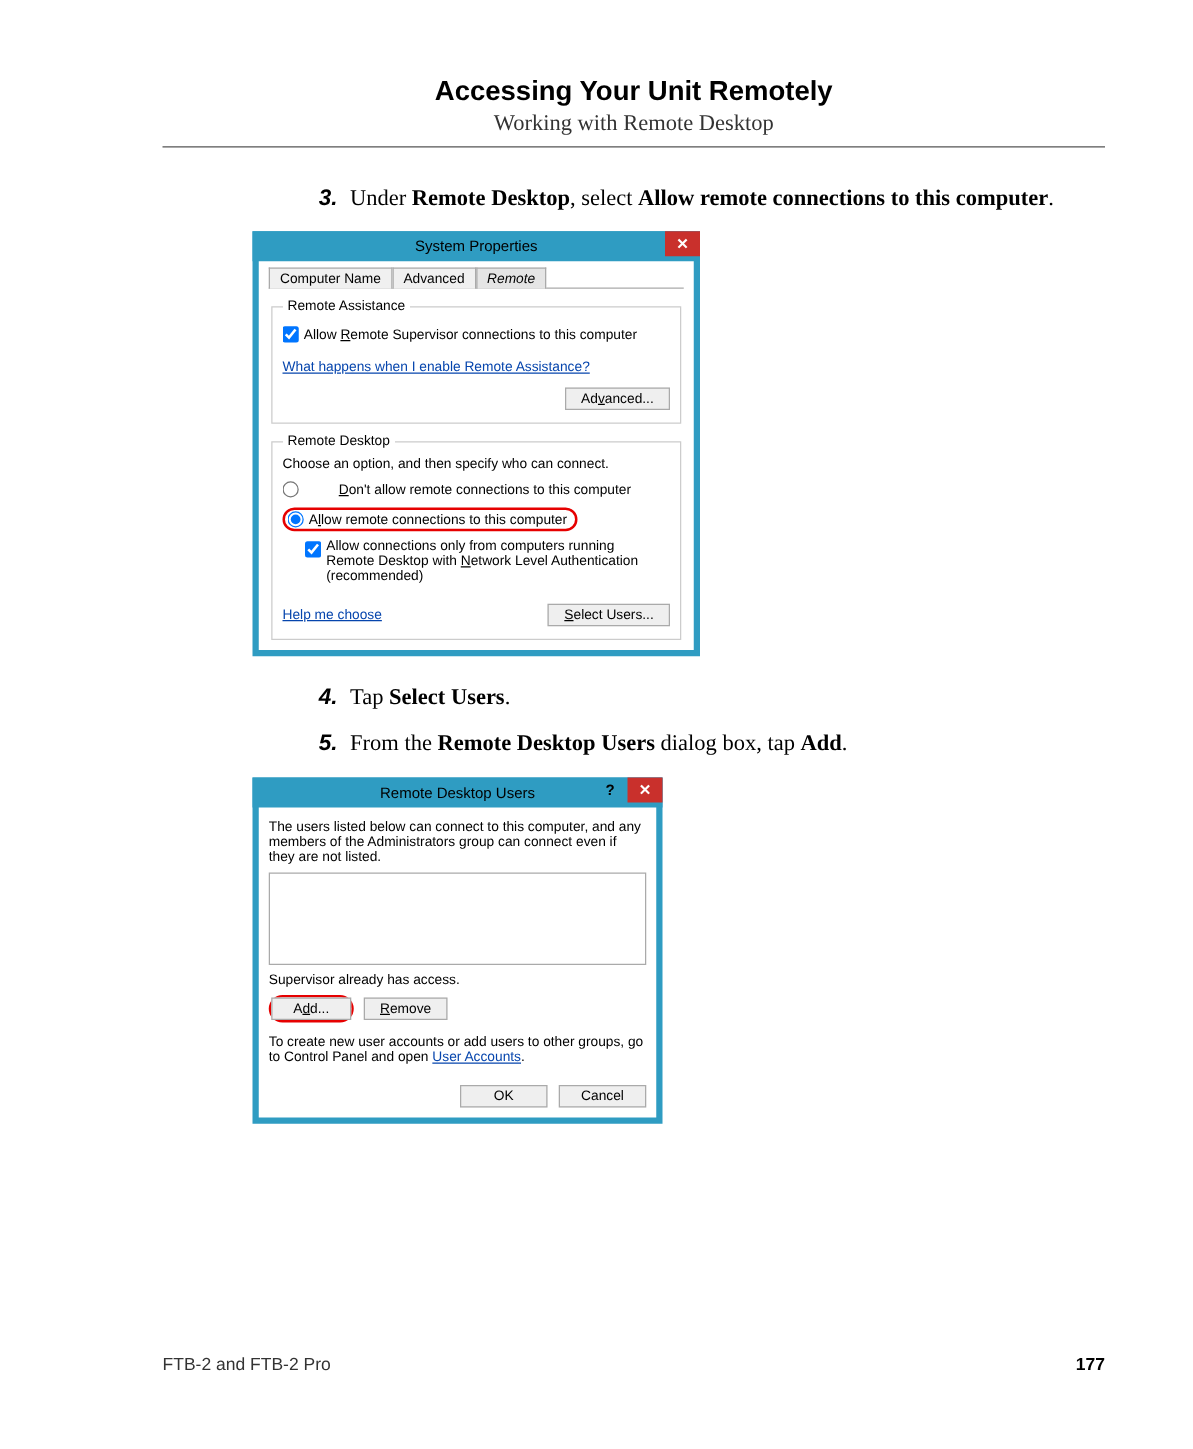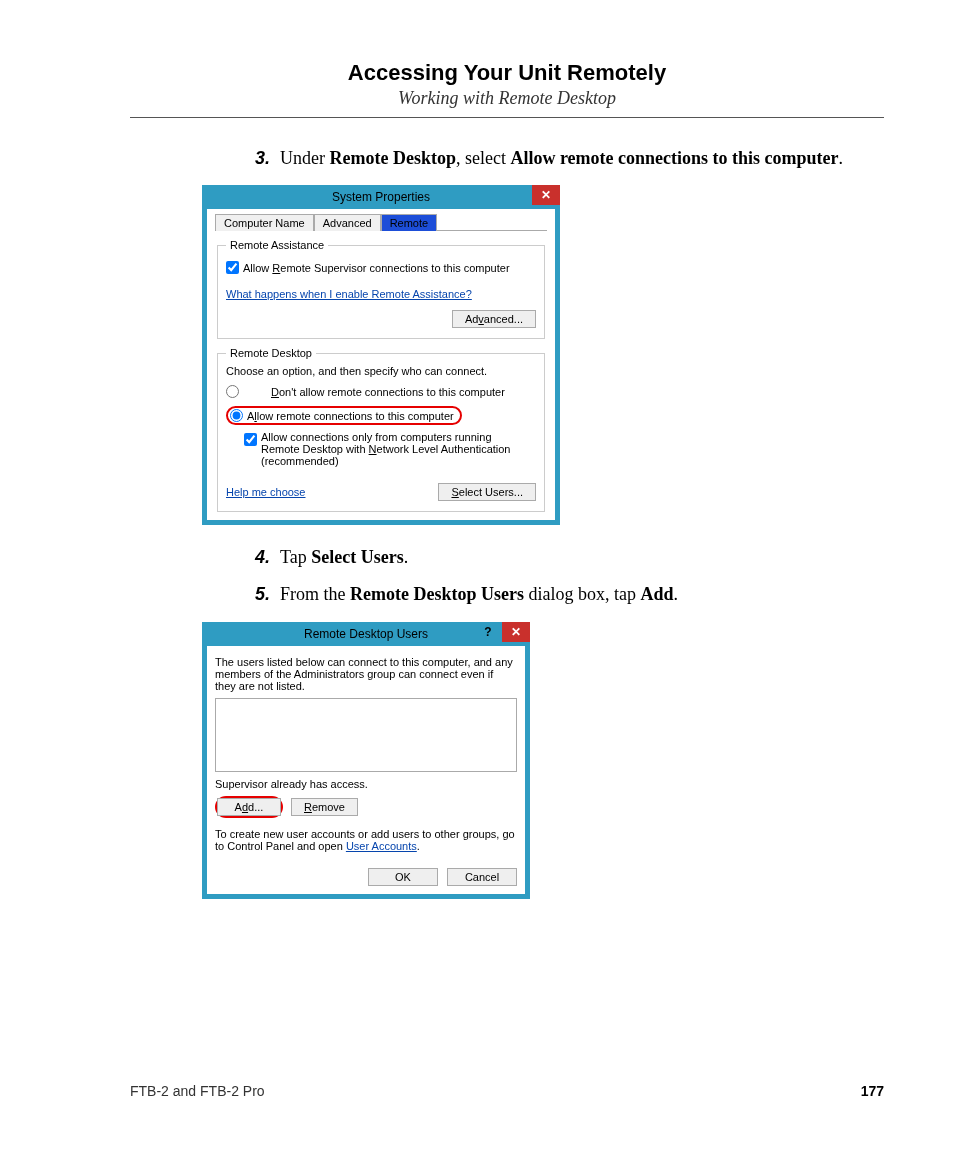--- a/index.html
+++ b/index.html
@@ -19,21 +19,20 @@
   .header {
     text-align: center;
     margin-bottom: 8px;
   }
   .header-title {
     font-family: Arial, Helvetica, sans-serif;
     font-weight: bold;
     font-size: 22px;
   }
   .header-sub {
-    font-style: italic;
     font-size: 18px;
     color: #333;
     margin-top: 2px;
   }
   .hr {
     border: 0;
     border-top: 1px solid #555;
     margin: 8px 0 28px 0;
   }
   .step {
@@ -110,21 +109,21 @@
   
   .tabs { display:flex; gap:0; border-bottom:1px solid #aaa; font-size:11px; }
   .tab {
     border:1px solid #aaa;
     border-bottom:none;
     padding:2px 8px;
     background:#fff;
     position:relative;
     top:1px;
   }
-  .tab.active { background:#1d4ed8; z-index:2; }
+  .tab.active { background:#e5e5e5; z-index:2;font-style:italic; }
   .tab.inactive { background:#f0f0f0; }
 
   fieldset.group {
     border:1px solid #ccc;
     padding:6px 8px 10px 8px;
     margin-top:8px;
   }
   fieldset.group legend { font-size:11px; padding:0 4px; }
   .chk, .rad { display:flex; align-items:center; gap:4px; font-size:11px; margin:4px 0; }
   .chk input, .rad input { margin:0; }

